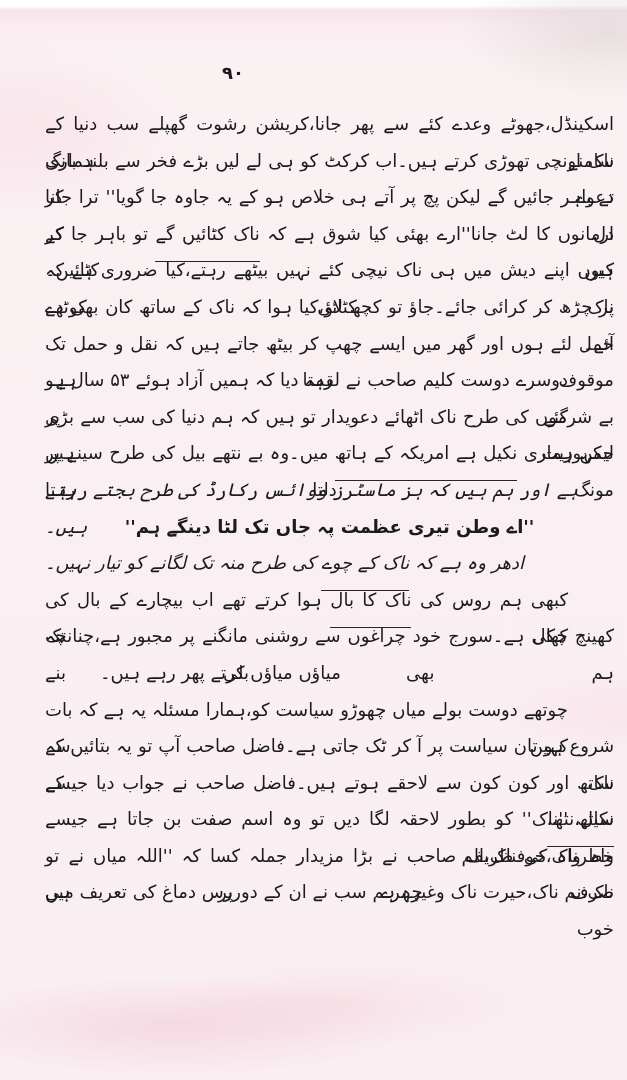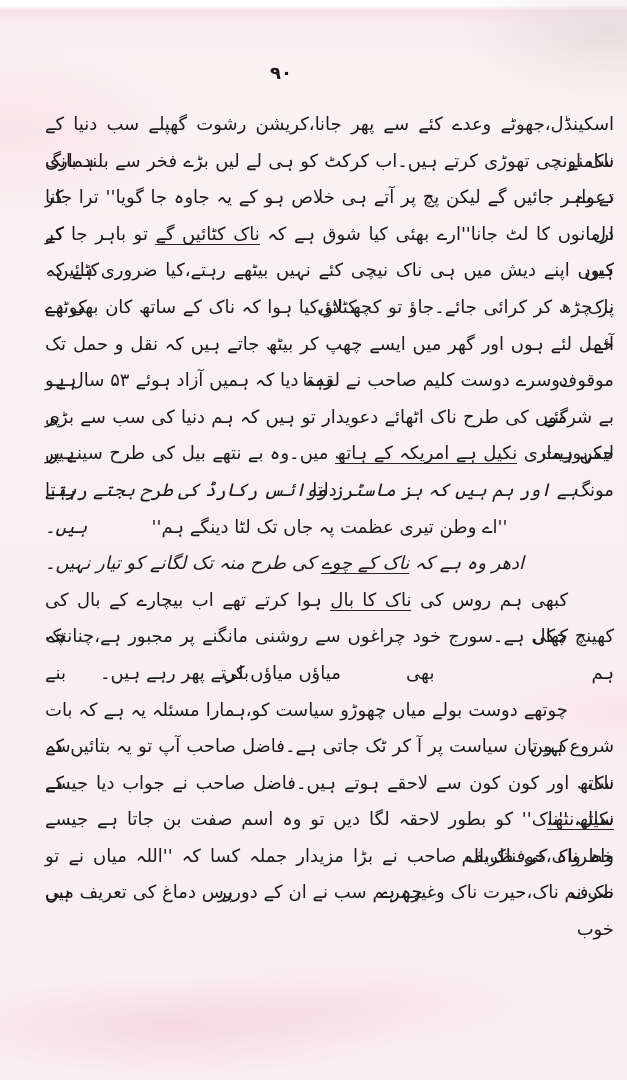--- a/index.html
+++ b/index.html
@@ -7,32 +7,32 @@
        font-family:"DejaVu Sans","Liberation Sans",sans-serif;}
   .page{position:relative;width:627px;height:1080px;
     background:
       radial-gradient(ellipse 340px 70px at 28% 95%, rgba(243,198,212,.55), rgba(243,198,212,0) 70%),
       radial-gradient(ellipse 260px 60px at 55% 93%, rgba(246,210,220,.45), rgba(246,210,220,0) 70%),
       radial-gradient(ellipse 200px 90px at 97% 3%, rgba(215,207,207,.5), rgba(215,207,207,0) 75%),
       radial-gradient(ellipse 240px 120px at 2% 12%, rgba(247,213,223,.45), rgba(247,213,223,0) 75%),
       radial-gradient(ellipse 180px 60px at 99% 66%, rgba(247,213,223,.4), rgba(247,213,223,0) 75%),
       linear-gradient(180deg, #ffffff 0px, #ffffff 6px, #f7e3ea 10px, #f9edf1 26px, #faf1f3 60px, #f9eef1 100%);
   }
-  .pagenum{position:absolute;top:62px;left:228px;width:64px;text-align:right;
+  .pagenum{position:absolute;top:62px;left:222px;width:64px;text-align:left;
     font-size:18px;font-weight:bold;color:#1a1a1c;letter-spacing:1px;}
   .text-block{position:absolute;top:106px;left:8px;width:606px;color:#1b1b1d;}
   .line{direction:rtl;font-size:18px;line-height:36.6px;height:36.6px;
     white-space:nowrap;text-align:justify;text-align-last:justify;color:#1b1b1d;margin-left:37px;}
   .line.justify{text-align:justify;text-align-last:justify;}
   .line.indent{padding-right:46px;text-align:justify;text-align-last:justify;}
   .line.left{text-align:left;text-align-last:left;font-style:italic;}
   .line.left-indent{text-align:center;text-align-last:left;padding-left:55px;}
-  .line.center{text-align:center;text-align-last:center;}
+  .line.center{text-align:center;text-align-last:center;font-weight:bold;}
   .line span{white-space:normal;}
-  .u{border-bottom:1.6px solid #26262a;padding-bottom:0;}
+  .u{border-bottom:1.6px solid #26262a;padding-bottom:17px;}
 </style>
 </head>
 <body>
 
 <div class="page">
   <div class="pagenum">٩٠</div>
   <div class="text-block">
       <div class="line justify"><span>اسکینڈل،جھوٹے وعدے کئے سے پھر جانا،کریشن رشوت گھپلے سب دنیا کے سامنے ہماری</span></div>
       <div class="line justify"><span>ناک اونچی تھوڑی کرتے ہیں۔اب کرکٹ کو ہی لے لیں بڑے فخر سے بلند بانگ دعوے کر</span></div>
       <div class="line justify"><span>تے باہر جائیں گے لیکن پچ پر آتے ہی خلاص ہو کے یہ جاوہ جا گویا'' ترا جانا دل کے</span></div>

